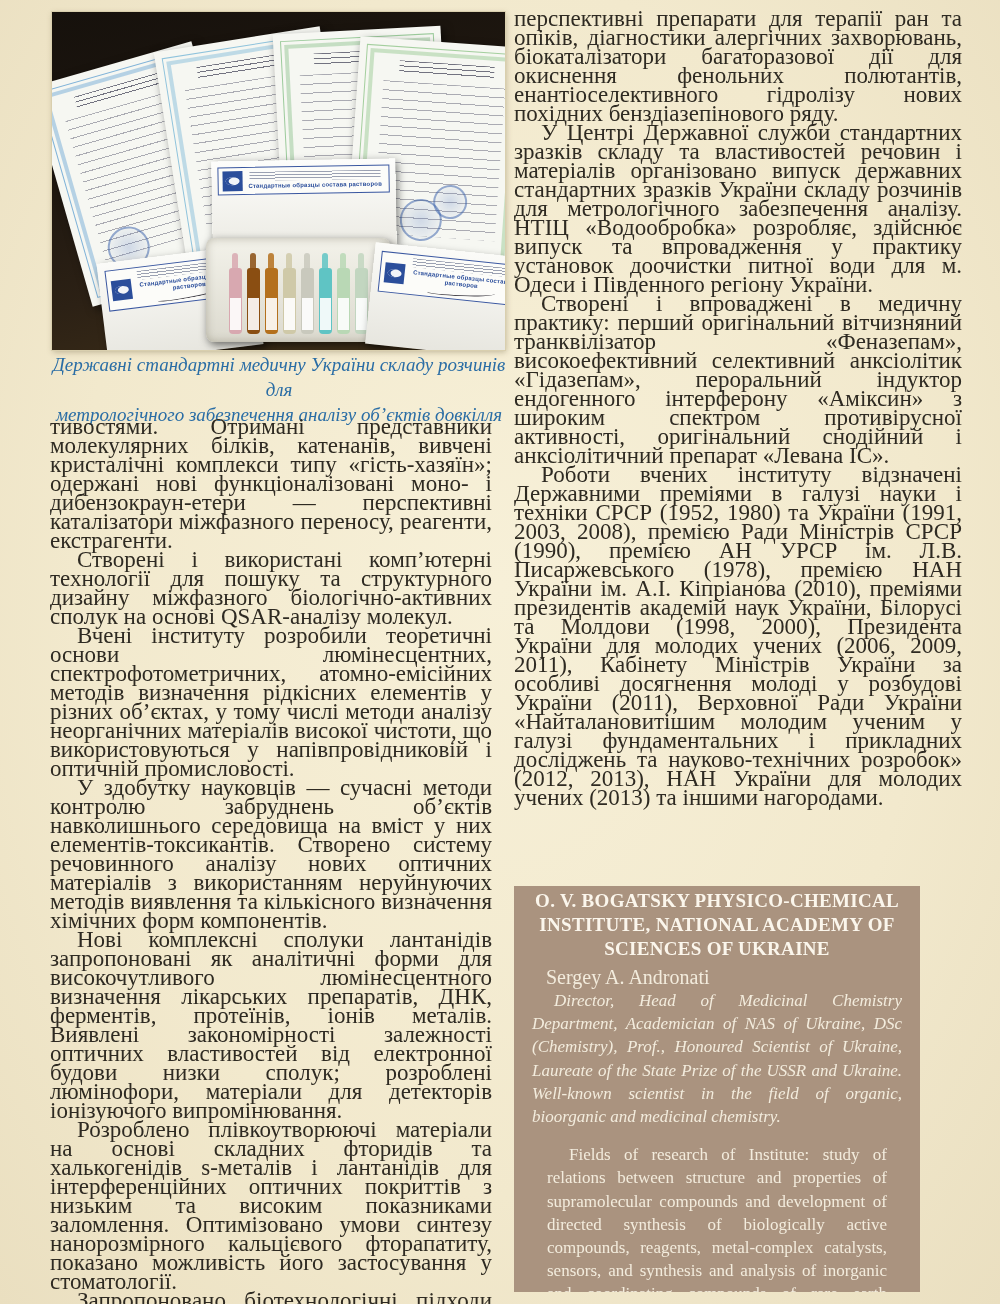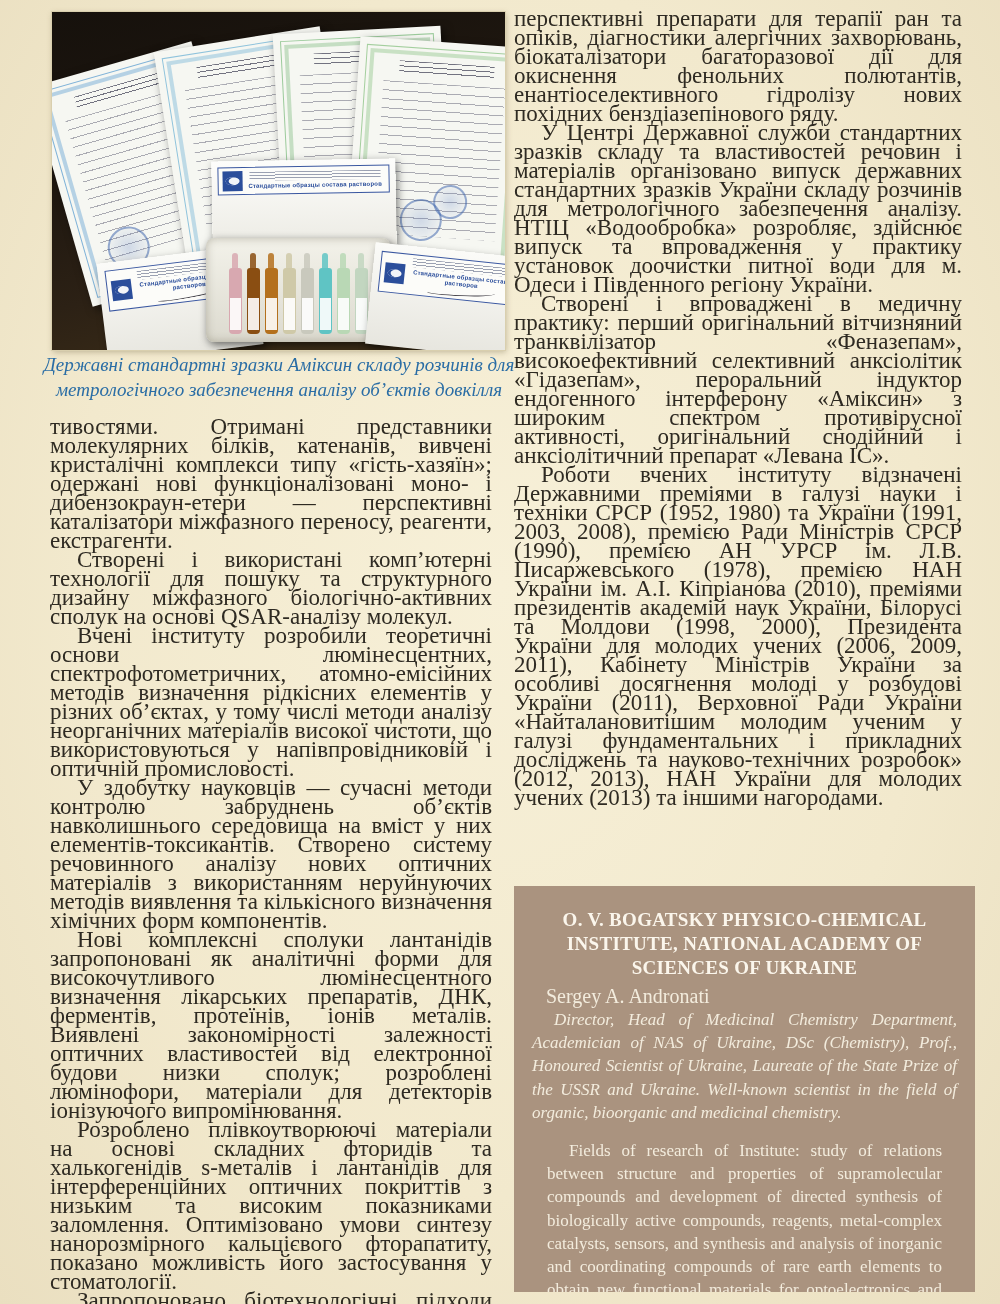--- a/index.html
+++ b/index.html
@@ -72,23 +72,23 @@
     font-style:italic;font-size:19px;line-height:25px;color:var(--caption-color,#2a6da5);}
 
   
   .col{position:absolute;text-align:justify;font-size:23px;line-height:19px;}
   .col p{margin:0;text-indent:27px;}
   .col p.noindent{text-indent:0;}
   .col-left{left:50px;top:417px;width:442px;}
   .col-right{left:514px;top:9px;width:448px;}
 
   
-  .info-box{position:absolute;left:514px;top:886px;width:461px;height:406px;
+  .info-box{position:absolute;left:514px;top:886px;width:406px;height:406px;
     background:var(--box-bg,#aa937f);color:var(--box-text,#f3ecdd);
-    padding:22px 18px;box-sizing:border-box;overflow:hidden;}
+    padding:3px 18px;box-sizing:border-box;overflow:hidden;}
   .info-title{font-weight:bold;text-align:center;font-size:19px;line-height:24px;
     color:#fbf6ec;letter-spacing:.3px;}
   .info-author{font-size:20px;margin:5px 0 0 14px;}
   .info-bio{margin:0;font-style:italic;text-align:justify;font-size:17px;line-height:23.2px;text-indent:22px;}
   .info-fields{margin:15px;text-align:justify;font-size:17px;line-height:23.2px;text-indent:22px;}
 </style>
 </head>
 <body>
 
 <div class="page">
@@ -161,21 +161,21 @@
         <div class="label-txt">
           <div class="tiny-lines"></div>
           <div class="label-title">Стандартные образцы состава растворов</div>
           <div class="sig-line"></div>
         </div>
       </div>
     </div>
   </div>
 
   <div class="caption">
-    <div>Державні стандартні зразки Аміксин складу розчинів для</div>
+    <div>Державні стандартні медичну України складу розчинів для</div>
     <div>метрологічного забезпечення аналізу об’єктів довкілля</div>
   </div>
 
   <div class="col col-left">
     <p class="noindent">тивостями. Отримані представники молекулярних білків, катенанів, вивчені кристалічні комплекси типу «гість-хазяїн»; одержані нові функціоналізовані моно- і дибензокраун-етери — перспективні каталізатори міжфазного переносу, реагенти, екстрагенти.</p>
     <p>Створені і використані комп’ютерні технології для пошуку та структурного дизайну міжфазного біологічно-активних сполук на основі QSAR-аналізу молекул.</p>
     <p>Вчені інституту розробили теоретичні основи люмінесцентних, спектрофотометричних, атомно-емісійних методів визначення рідкісних елементів у різних об’єктах, у тому числі методи аналізу неорганічних матеріалів високої чистоти, що використовуються у напівпровідниковій і оптичній промисловості.</p>
     <p>У здобутку науковців — сучасні методи контролю забруднень об’єктів навколишнього середовища на вміст у них елементів-токсикантів. Створено систему речовинного аналізу нових оптичних матеріалів з використанням неруйнуючих методів виявлення та кількісного визначення хімічних форм компонентів.</p>
     <p>Нові комплексні сполуки лантанідів запропоновані як аналітичні форми для високочутливого люмінесцентного визначення лікарських препаратів, ДНК, ферментів, протеїнів, іонів металів. Виявлені закономірності залежності оптичних властивостей від електронної будови низки сполук; розроблені люмінофори, матеріали для детекторів іонізуючого випромінювання.</p>
     <p>Розроблено плівкоутворюючі матеріали на основі складних фторидів та халькогенідів s-металів і лантанідів для інтерференційних оптичних покриттів з низьким та високим показниками заломлення. Оптимізовано умови синтезу нанорозмірного кальцієвого фторапатиту, показано можливість його застосування у стоматології.</p>

